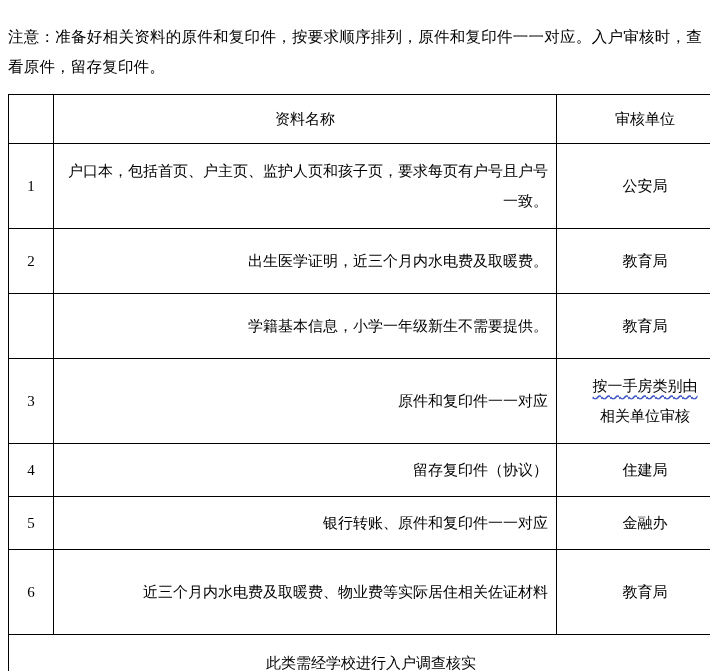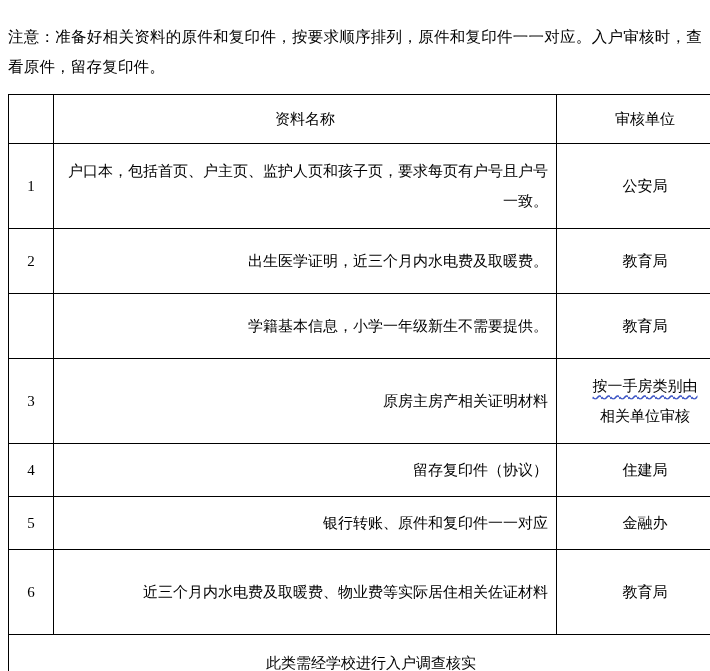--- a/index.html
+++ b/index.html
@@ -95,21 +95,21 @@
       </tr>
 
       <tr class="mid-row">
         <td class="col-num"></td>
         <td class="col-name">学籍基本信息，小学一年级新生不需要提供。</td>
         <td class="col-unit">教育局</td>
       </tr>
 
       <tr class="tall-row">
         <td class="col-num">3</td>
-        <td class="col-name">原房主房产相关证明材料</td>
+        <td class="col-name">原件和复印件一一对应</td>
         <td class="col-unit unit-multiline">
           <span class="cell-text wavy">按一手房类别由</span>
           <span class="cell-text">相关单位审核</span>
         </td>
       </tr>
 
       <tr class="short-row">
         <td class="col-num">4</td>
         <td class="col-name">留存复印件（协议）</td>
         <td class="col-unit">住建局</td>

